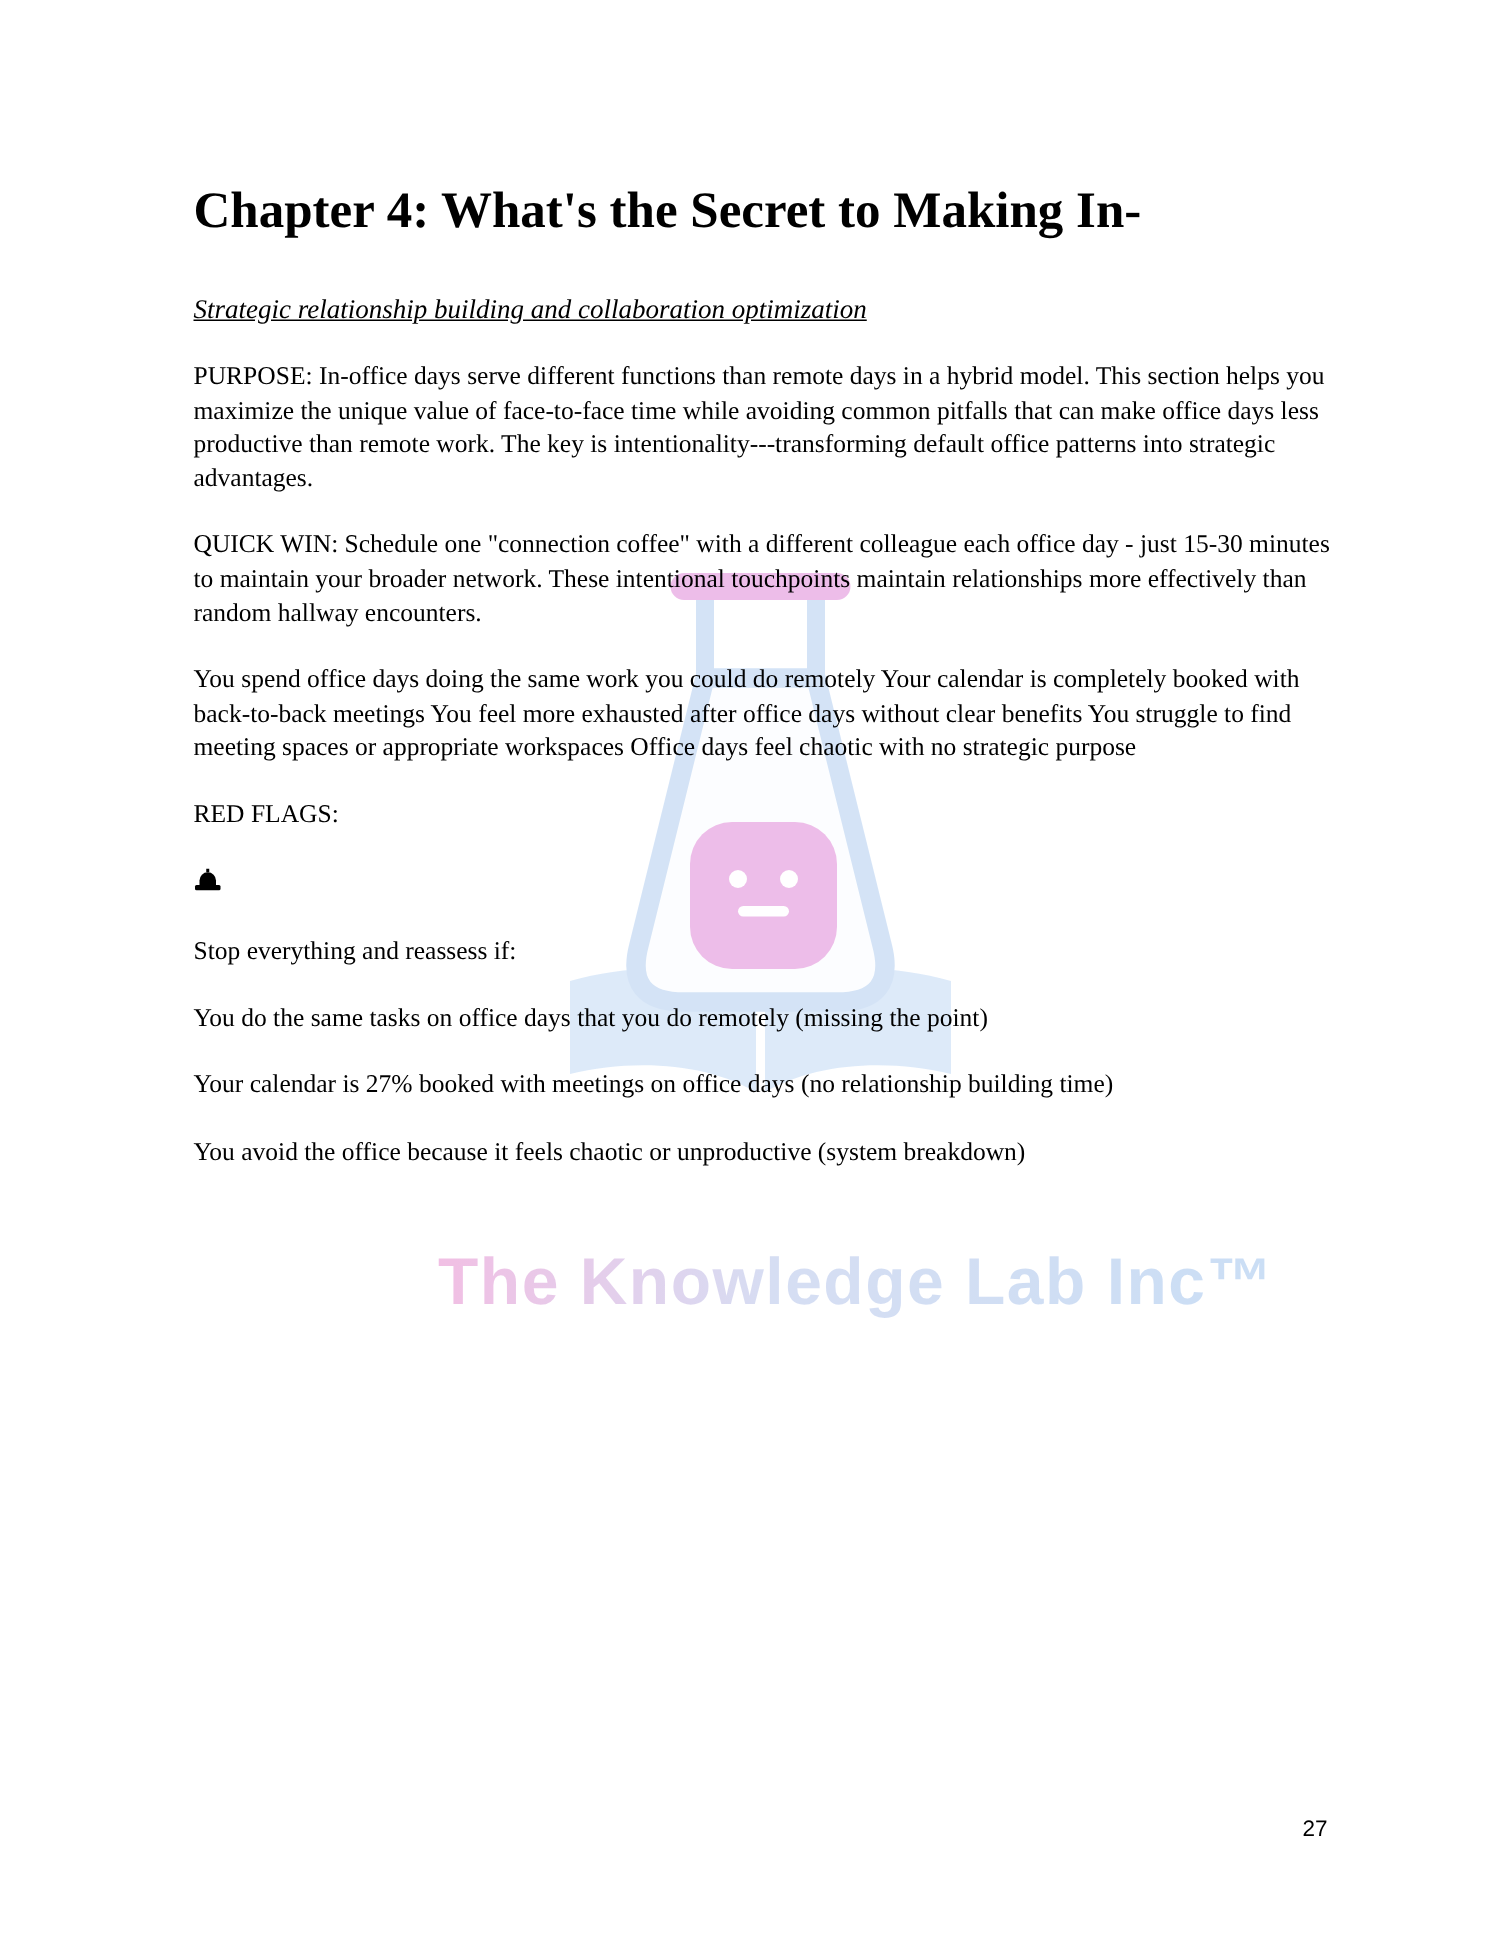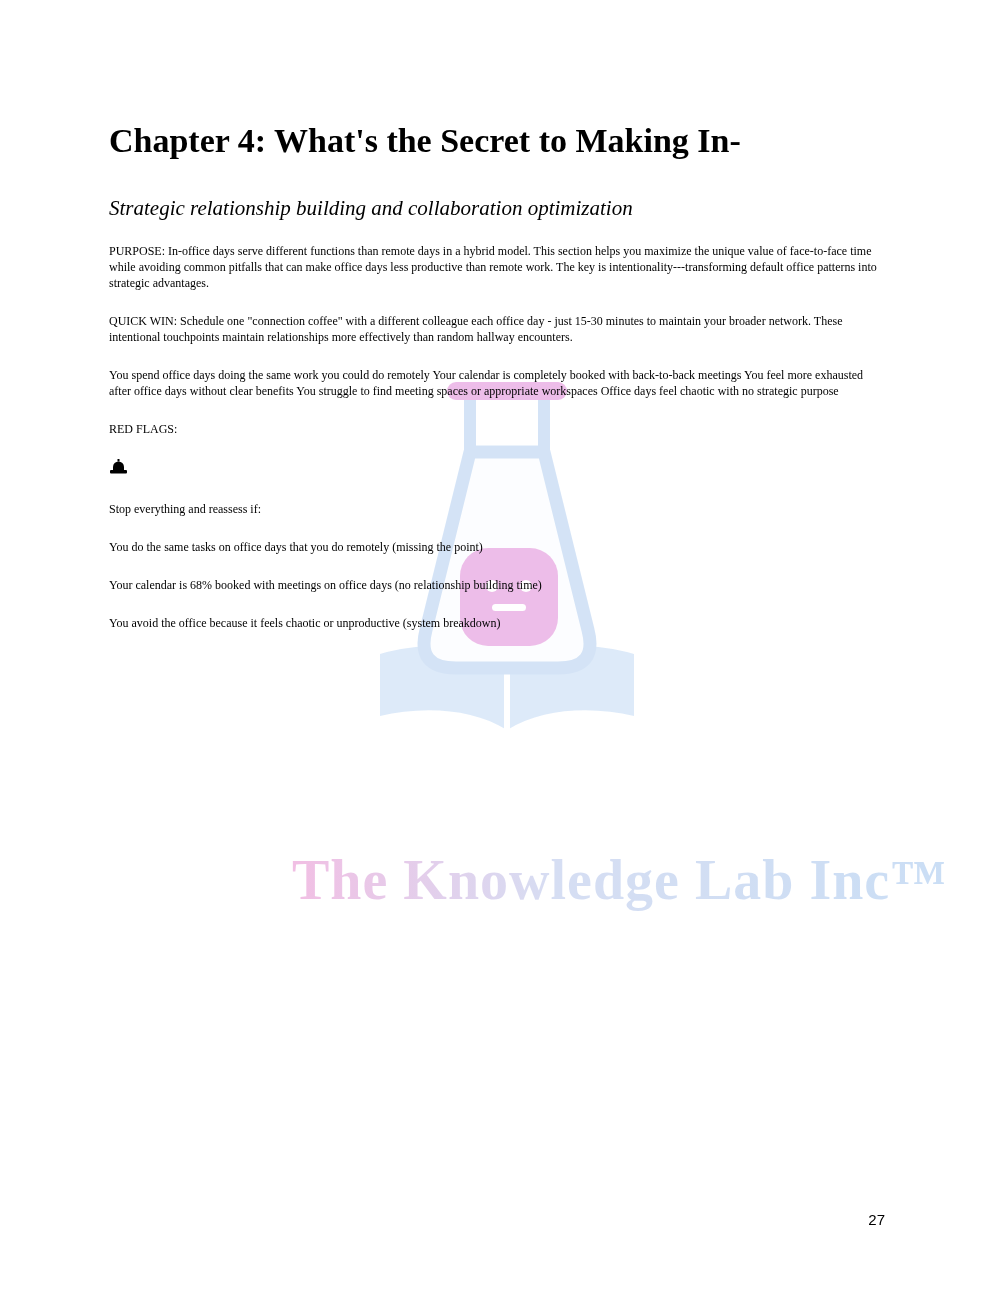--- a/index.html
+++ b/index.html
@@ -21,62 +21,63 @@
   }
   .watermark-logo {
     position: absolute;
     left: 352px;
     top: 380px;
     opacity: 0.5;
   }
   .watermark-text {
     position: absolute;
     left: 292px;
-    top: 848px;
-    font-family: Liberation Serif, serif;
+    top: 830px;
+    font-family: Liberation Sans, sans-serif;
     font-weight: bold;
-    font-size: 56px;
+    font-size: 44px;
     letter-spacing: 1px;
     white-space: nowrap;
     color: #c3d4ee;
     opacity: 0.75;
   }
   @supports ((-webkit-background-clip: text) or (background-clip: text)) {
     .watermark-text {
       background: linear-gradient(90deg, #edaadb 0%, #c9d3ef 40%, #b9d3f2 100%);
       -webkit-background-clip: text;
       background-clip: text;
       color: transparent;
     }
   }
 
   
   .content {
     position: absolute;
-    left: 109px;
+    left: 129px;
     top: 118px;
     width: 770px;
     z-index: 2;
   }
   h1.chapter-title {
     margin: 0;
     font-size: 34px;
     font-weight: bold;
     line-height: 1.34;
   }
   h1.chapter-title span { display: block; }
   .subtitle {
     margin: 31px 0 0 0;
     font-style: italic;
-    font-size: 21px;
+    font-size: 18px;
     line-height: 1.3;
+    text-decoration: underline;
   }
   p.body {
     margin: 22px 0 0 0;
-    font-size: 12px;
+    font-size: 17px;
     line-height: 1.33;
   }
   p.gap-xl { }
   .siren {
     display: inline-block;
     vertical-align: -2px;
     margin-right: 9px;
   }
   .page-number {
     position: absolute;
@@ -137,18 +138,18 @@
         <path d="M4,11 L4,8 a5.5,5.5 0 0 1 11,0 L15,11 Z" fill="#000000"></path>
         <rect x="1" y="11" width="17" height="3.5" rx="1" fill="#000000"></rect>
         <rect x="8.5" y="0" width="2" height="2.5" fill="#000000"></rect>
       </svg>
     </span>
   </p>
 
   <p class="body gap-xl">Stop everything and reassess if:</p>
 
   <p class="body gap-xl">You do the same tasks on office days that you do remotely (missing the point)</p>
-  <p class="body gap-xl">Your calendar is 68% booked with meetings on office days (no relationship building time)</p>
+  <p class="body gap-xl">Your calendar is 27% booked with meetings on office days (no relationship building time)</p>
   <p class="body gap-xl">You avoid the office because it feels chaotic or unproductive (system breakdown)</p>
 
 </div>
 
 <div class="page-number">27</div>
 
 </body></html>

